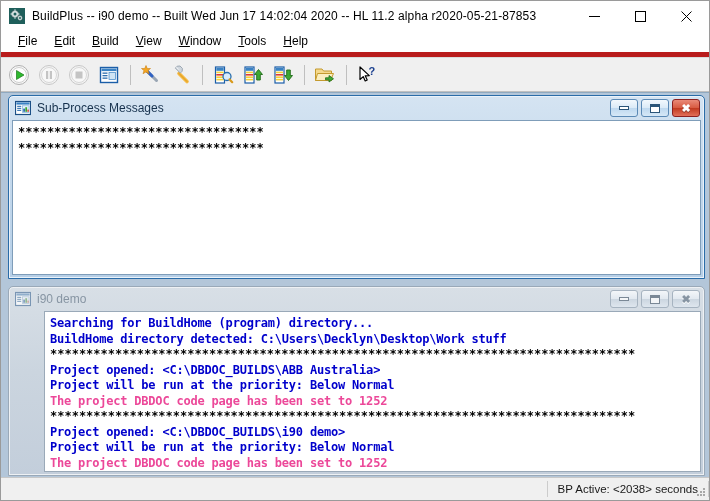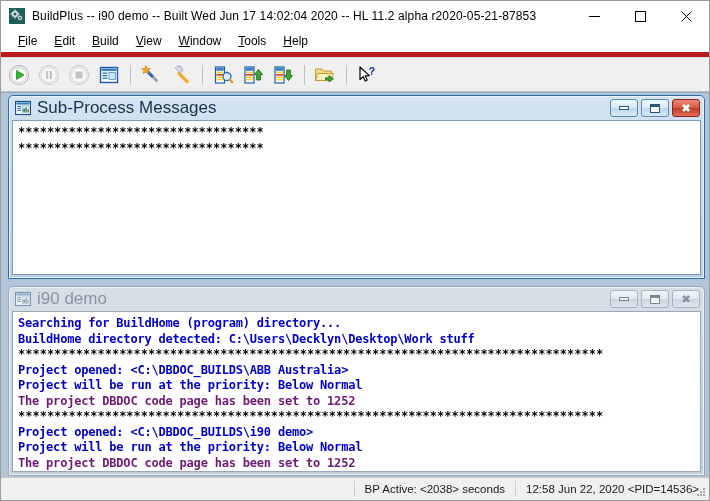--- a/index.html
+++ b/index.html
@@ -152,21 +152,21 @@
     position: relative;
     padding-left: 6px;
   }
   .mdi-icon {
     width: 16px; height: 16px;
     flex: 0 0 auto;
     margin-right: 6px;
     position: relative;
   }
   .mdi-title-text {
-    font-size: 17px;
+    font-size: 12px;
     white-space: nowrap;
   }
   .mdi-child.active .mdi-title-text { color: #16314d; }
   .mdi-child.inactive .mdi-title-text { color: #8795a3; }
 
   .mdi-buttons {
     position: absolute;
     right: 4px;
     top: 3px;
     display: flex;
@@ -223,32 +223,32 @@
     position: absolute;
     left: 3px;
     right: 3px;
     top: 24px;
     bottom: 3px;
     background: #ffffff;
     border: 1px solid #7f9db9;
     box-sizing: border-box;
     overflow: hidden;
   }
-  .mdi-child.inactive .mdi-body { border-color: #9aa9b8; }
+  .mdi-child.inactive .mdi-body { border-color: #9aa9b8; margin-left: 32px; }
 
   .console {
     font-family: "DejaVu Sans Mono", "Liberation Mono", monospace;
     font-size: 12px;
     line-height: 15.5px;
     padding: 4px 5px 0 5px;
     white-space: pre;
     letter-spacing: -0.2px;
   }
   .console .blue  { color: #0000cc; font-weight: bold; }
-  .console .black { color: #701a75; font-weight: bold; }
+  .console .black { color: #ec4899; font-weight: bold; }
   .console .stars { color: #000000; font-weight: bold; letter-spacing: 0px; }
 
   
   .statusbar {
     height: 23px;
     background: #f0f0f0;
     border-top: 1px solid #c8c8c8;
     display: flex;
     align-items: stretch;
     flex: 0 0 auto;
@@ -509,21 +509,20 @@
       </div>
     </div>
 
   </div>
 
   <div class="statusbar">
     <div class="sb-pane sb-grow"></div>
     <div class="sb-div"></div>
     <div class="sb-pane">BP Active: &lt;2038&gt; seconds</div>
     <div class="sb-div"></div>
-    <div class="sb-pane">12:58 Jun 22, 2020 &lt;PID=14536&gt;</div>
     <svg class="sb-grip" viewBox="0 0 12 12">
       <g fill="#a8a8a8">
         <rect x="8" y="8" width="2" height="2"></rect>
           <rect x="5" y="8" width="2" height="2"></rect>
         <rect x="8" y="5" width="2" height="2"></rect>
           <rect x="2" y="8" width="2" height="2"></rect>
         <rect x="5" y="5" width="2" height="2"></rect>
           <rect x="8" y="2" width="2" height="2"></rect>
       </g>
     </svg>

